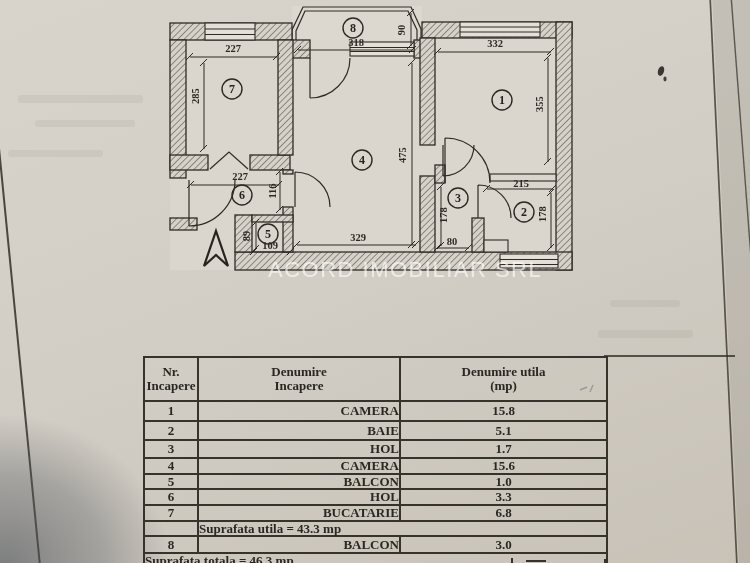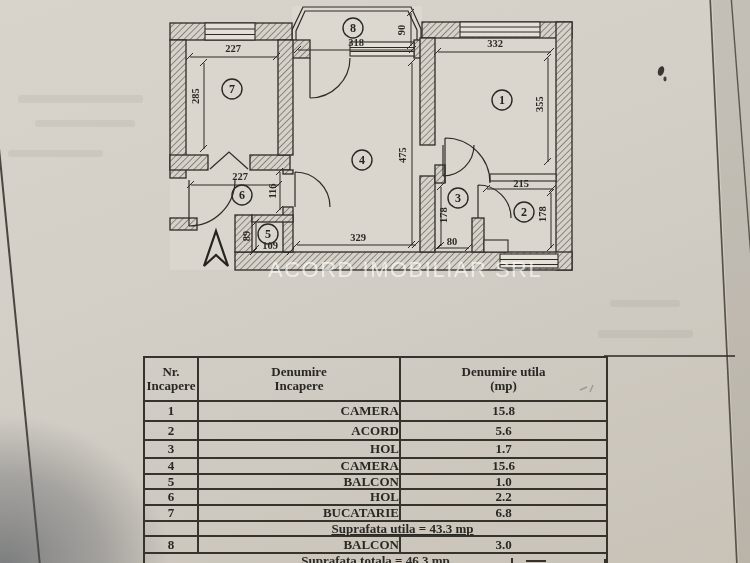--- a/index.html
+++ b/index.html
@@ -20,21 +20,21 @@
   #areatable{position:absolute;left:143px;top:356px;}
   #areatable table{border-collapse:collapse;table-layout:fixed;width:463px;}
   #areatable td{
     border:2px solid #35332c;font-family:"Liberation Serif",serif;
     font-size:13px;font-weight:700;color:#2a2823;padding:0;vertical-align:middle;line-height:1.05;
   }
   td.nr{text-align:center;width:54px;}
   td.nm{text-align:right;padding-left:7px;width:202px;}
   td.ar{text-align:center;width:207px;}
   td.hd{text-align:center;font-size:13.5px;}
-  td.merged{text-align:center;font-size:13.5px;text-decoration:underline;}
+  td.merged{font-size:13.5px;}
   .stub{position:absolute;background:#35332c;}
   #topline{position:absolute;left:604px;top:355px;width:131px;height:2px;background:rgba(52,50,44,0.8);}
 </style>
 </head>
 <body>
 <div id="stage">
 
 <svg width="750" height="563" viewBox="0 0 750 563">
   <defs>
     <pattern id="hatch" patternUnits="userSpaceOnUse" width="4.5" height="4.5" patternTransform="rotate(45)">
@@ -215,42 +215,42 @@
         <div>(mp)</div>
       </td>
     </tr>
     <tr style="height:20px">
       <td class="nr">1</td>
       <td class="nm">CAMERA</td>
       <td class="ar">15.8</td>
     </tr>
     <tr style="height:19px">
       <td class="nr">2</td>
-      <td class="nm">ACORD</td>
-      <td class="ar">5.6</td>
+      <td class="nm">BAIE</td>
+      <td class="ar">5.1</td>
     </tr>
     <tr style="height:18px">
       <td class="nr">3</td>
       <td class="nm">HOL</td>
       <td class="ar">1.7</td>
     </tr>
     <tr style="height:15px">
       <td class="nr">4</td>
       <td class="nm">CAMERA</td>
       <td class="ar">15.6</td>
     </tr>
     <tr style="height:14px">
       <td class="nr">5</td>
       <td class="nm">BALCON</td>
       <td class="ar">1.0</td>
     </tr>
     <tr style="height:14px">
       <td class="nr">6</td>
       <td class="nm">HOL</td>
-      <td class="ar">2.2</td>
+      <td class="ar">3.3</td>
     </tr>
     <tr style="height:14px">
       <td class="nr">7</td>
       <td class="nm">BUCATARIE</td>
       <td class="ar">6.8</td>
     </tr>
     <tr style="height:14px">
       <td class="nr"></td>
       <td class="merged" colspan="2">Suprafata utila = 43.3 mp</td>
     </tr>

